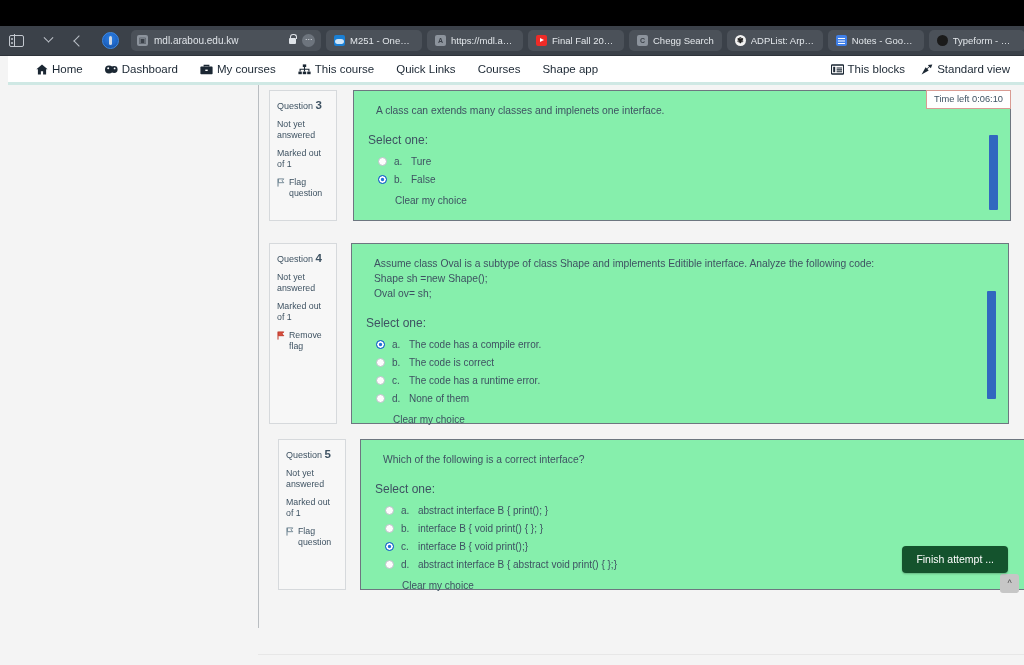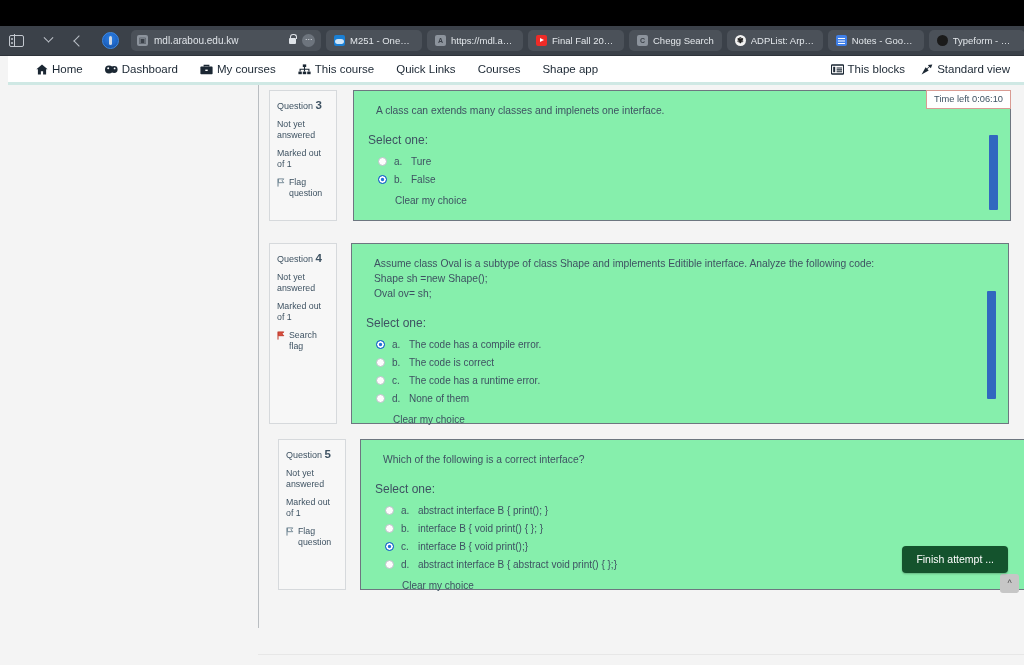--- a/index.html
+++ b/index.html
@@ -398,21 +398,21 @@
       </div>
       <div class="qmeta">Not yet answered</div>
       <div class="qmeta">Marked out of 1</div>
       <div class="qflag">
         <span class="flag-ico">
           <svg width="8" height="9" viewBox="0 0 8 9">
               <path d="M1 0.6v8" stroke="#c0392b" stroke-width="1"></path>
               <path d="M1.4 0.9h5.4L5 2.8l1.8 1.9H1.4z" fill="#d94f3d" stroke="#c0392b" stroke-width="0.9"></path>
             </svg>
         </span>
-        <span>Search flag</span>
+        <span>Remove flag</span>
       </div>
     </div>
     <div class="qbody" style="width:658px; height:181px;">
       <div class="qtext">
         <span class="codeline">Assume class Oval is a subtype of class Shape and implements Editible interface. Analyze the following code:</span>
         <span class="codeline"> Shape sh =new Shape();</span>
         <span class="codeline">Oval ov= sh;</span>
       </div>
       <div class="selectone">Select one:</div>
       <ul class="opts">

